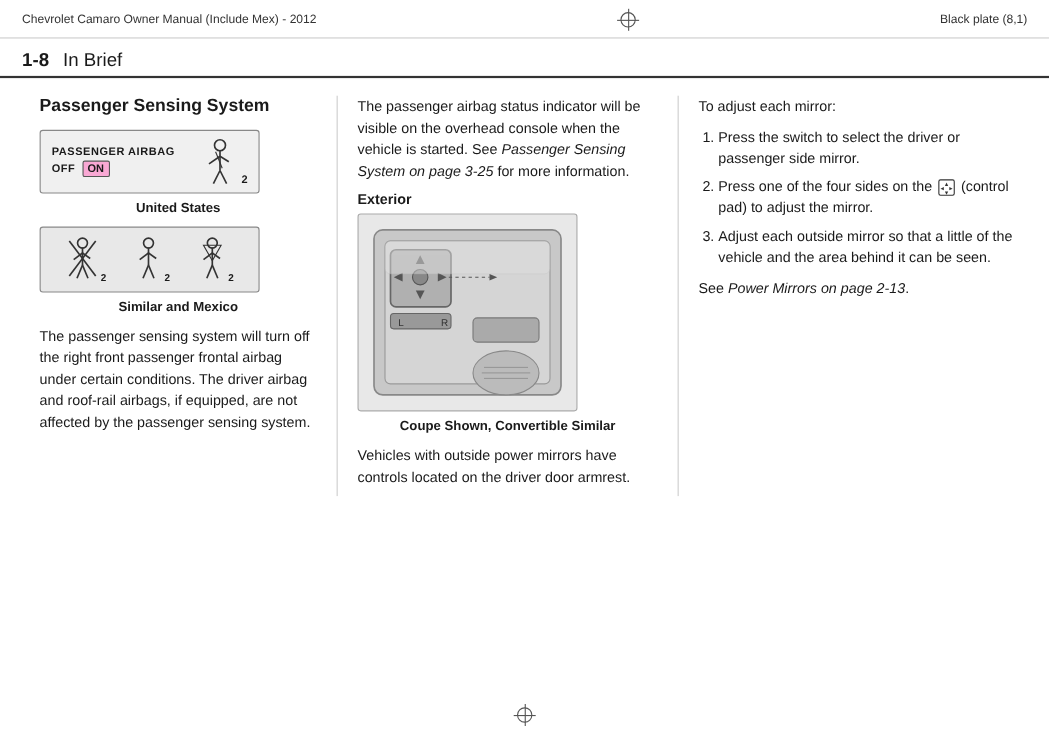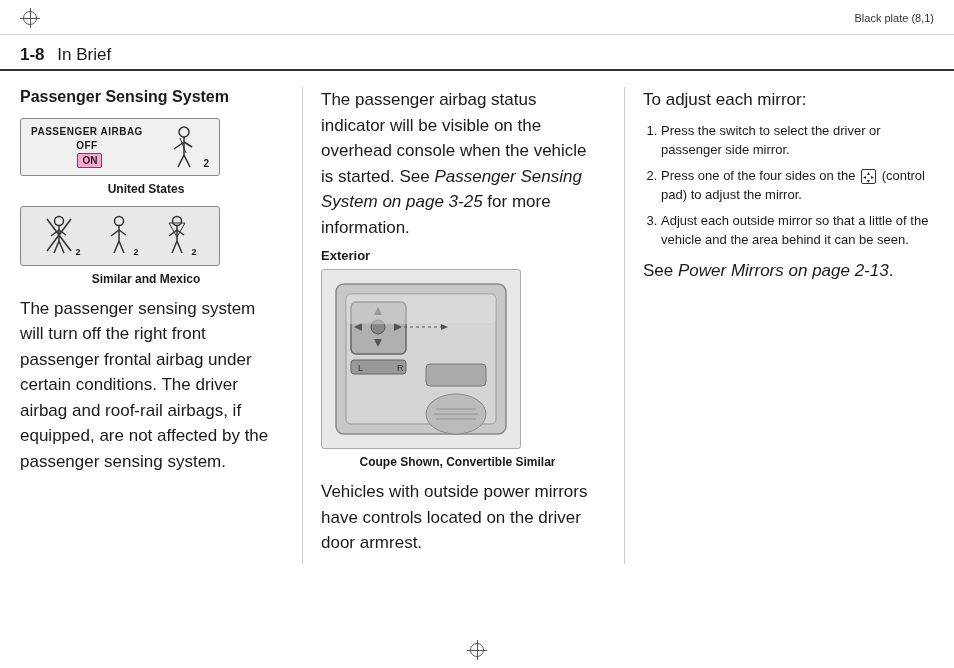--- a/index.html
+++ b/index.html
@@ -77,22 +77,22 @@
       color: #1a1a1a;
     }
     .section-num {
       font-weight: bold;
       margin-right: 8px;
     }
 
     
     .main-content {
       display: flex;
-      padding: 16px 20px 16px 20px;
-      gap: 12px;
+      padding: 16px 20px 16px 36px;
+      gap: 0;
     }
 
     
     .col-left {
       width: 270px;
       flex-shrink: 0;
       padding-right: 18px;
     }
 
     
@@ -122,21 +122,21 @@
       font-size: 15px;
       font-weight: bold;
       margin-bottom: 6px;
     }
     .subsection-label {
       font-size: 13px;
       font-weight: bold;
       margin-bottom: 6px;
     }
     p {
-      font-size: 17px;
+      font-size: 13px;
       line-height: 1.5;
       margin-bottom: 8px;
     }
     .italic { font-style: italic; }
 
     
     .airbag-box {
       border: 1.5px solid #888;
       border-radius: 3px;
       background: #f0f0f0;
@@ -220,20 +220,21 @@
       position: absolute;
       bottom: 8px;
       left: 50%;
       transform: translateX(-50%);
     }
   </style>
 </head>
 <body>
 
 <div class="page-header">
+  <span class="header-left">Chevrolet Camaro Owner Manual (Include Mex) - 2012</span>
   <div class="header-center">
     <div class="crosshair">
       <div class="crosshair-circle"></div>
     </div>
   </div>
   <span class="header-right">Black plate (8,1)</span>
 </div>
 
 <div class="section-heading">
   <span class="section-heading-text">
@@ -243,21 +244,21 @@
 </div>
 
 <div class="main-content">
 
   <div class="col-left">
     <div class="col-title">Passenger Sensing System</div>
 
     <div class="airbag-box">
       <div>
         <div class="airbag-text-block">PASSENGER AIRBAG</div>
-        <div style="display:flex;align-items:center;flex-direction:column;">
+        <div style="display:flex;align-items:center;">
           <span class="airbag-text-block">OFF</span>
           <span class="airbag-on">ON</span>
         </div>
       </div>
 
       <div style="display:flex;align-items:flex-end;font-size:14px;">
 
         <svg width="36" height="44" viewBox="0 0 36 44">
 
           <circle cx="18" cy="7" r="5" fill="none" stroke="#333" stroke-width="1.5"></circle>

